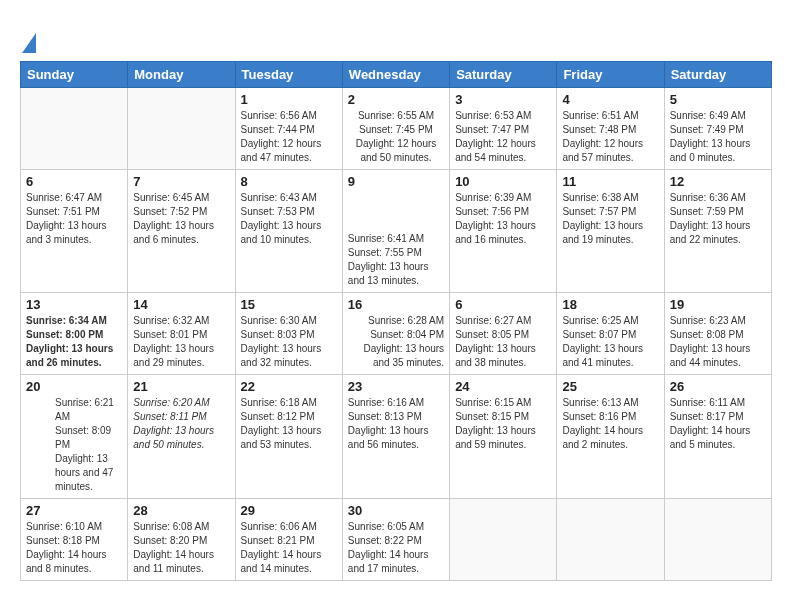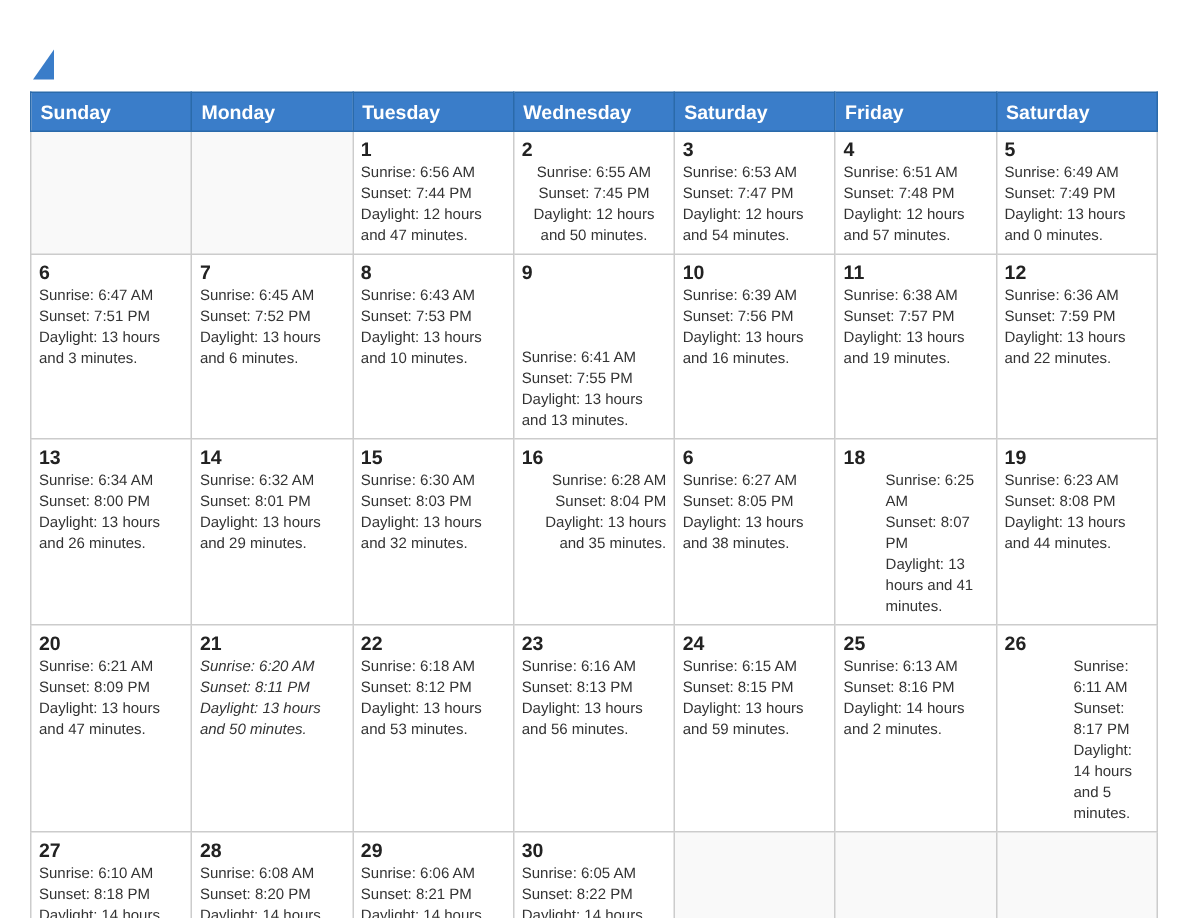--- a/index.html
+++ b/index.html
@@ -209,21 +209,21 @@
           <td>
             <span class="day-num">12</span>
             <div class="day-info" style="white-space: pre-line;">Sunrise: 6:36 AM
 Sunset: 7:59 PM
 Daylight: 13 hours and 22 minutes.</div>
           </td>
         </tr>
         <tr>
           <td>
             <span class="day-num">13</span>
-            <div class="day-info" style="white-space: pre-line;">Sunrise: 6:34 AM
+            <div class="day-info" style="white-space: pre-line; font-weight: bold;">Sunrise: 6:34 AM
 Sunset: 8:00 PM
 Daylight: 13 hours and 26 minutes.</div>
           </td>
           <td>
             <span class="day-num">14</span>
             <div class="day-info" style="white-space: pre-line;">Sunrise: 6:32 AM
 Sunset: 8:01 PM
 Daylight: 13 hours and 29 minutes.</div>
           </td>
           <td>
@@ -239,35 +239,35 @@
 Daylight: 13 hours and 35 minutes.</div>
           </td>
           <td>
             <span class="day-num">6</span>
             <div class="day-info" style="white-space: pre-line;">Sunrise: 6:27 AM
 Sunset: 8:05 PM
 Daylight: 13 hours and 38 minutes.</div>
           </td>
           <td>
             <span class="day-num">18</span>
-            <div class="day-info" style="white-space: pre-line; margin-left: 28px;">Sunrise: 6:25 AM
+            <div class="day-info" style="white-space: pre-line;">Sunrise: 6:25 AM
 Sunset: 8:07 PM
 Daylight: 13 hours and 41 minutes.</div>
           </td>
           <td>
             <span class="day-num">19</span>
             <div class="day-info" style="white-space: pre-line;">Sunrise: 6:23 AM
 Sunset: 8:08 PM
 Daylight: 13 hours and 44 minutes.</div>
           </td>
         </tr>
         <tr>
           <td>
             <span class="day-num">20</span>
-            <div class="day-info" style="white-space: pre-line;">Sunrise: 6:21 AM
+            <div class="day-info" style="white-space: pre-line; margin-left: 29px;">Sunrise: 6:21 AM
 Sunset: 8:09 PM
 Daylight: 13 hours and 47 minutes.</div>
           </td>
           <td>
             <span class="day-num">21</span>
             <div class="day-info" style="white-space: pre-line; font-style: italic;">Sunrise: 6:20 AM
 Sunset: 8:11 PM
 Daylight: 13 hours and 50 minutes.</div>
           </td>
           <td>
@@ -289,21 +289,21 @@
 Daylight: 13 hours and 59 minutes.</div>
           </td>
           <td>
             <span class="day-num">25</span>
             <div class="day-info" style="white-space: pre-line;">Sunrise: 6:13 AM
 Sunset: 8:16 PM
 Daylight: 14 hours and 2 minutes.</div>
           </td>
           <td>
             <span class="day-num">26</span>
-            <div class="day-info" style="white-space: pre-line; margin-left: 46px;">Sunrise: 6:11 AM
+            <div class="day-info" style="white-space: pre-line;">Sunrise: 6:11 AM
 Sunset: 8:17 PM
 Daylight: 14 hours and 5 minutes.</div>
           </td>
         </tr>
         <tr>
           <td>
             <span class="day-num">27</span>
             <div class="day-info" style="white-space: pre-line;">Sunrise: 6:10 AM
 Sunset: 8:18 PM
 Daylight: 14 hours and 8 minutes.</div>

